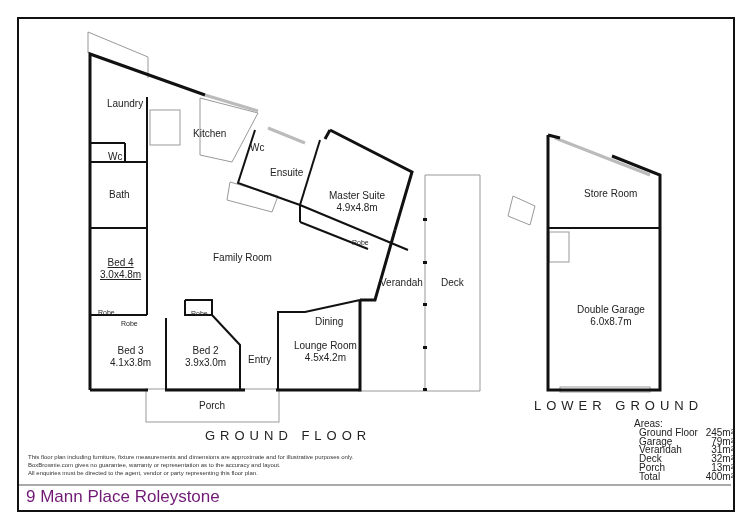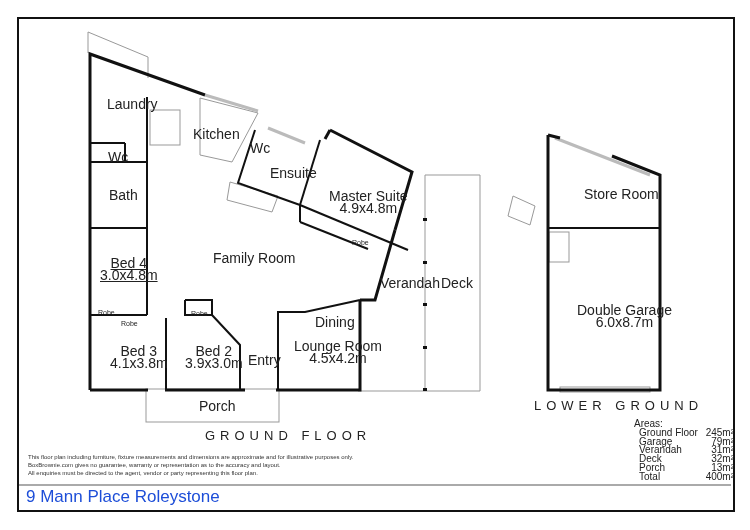--- a/index.html
+++ b/index.html
@@ -1,24 +1,24 @@
 <!DOCTYPE html>
 <html><head>
 <meta charset="utf-8">
 <style>
   html, body { margin:0; padding:0; background:#fff; }
   body { width:750px; height:530px; position:relative; overflow:hidden; font-family:"Liberation Sans", sans-serif; color:#222; }
   #frame { position:absolute; left:17px; top:17px; width:718px; height:495px; border:2px solid #111; box-sizing:border-box; }
   svg#plan { position:absolute; left:0; top:0; }
-  .lbl { position:absolute; font-size:14px; color:#222; text-align:center; white-space:nowrap; line-height:12px; }
+  .lbl { position:absolute; font-size:10px; color:#222; text-align:center; white-space:nowrap; line-height:12px; }
   .lbl.small { font-size:7px; }
   .heading { position:absolute; font-size:13px; letter-spacing:5px; color:#222; }
   #disclaimer { position:absolute; left:28px; top:453px; font-size:6px; line-height:8px; color:#333; }
   #sep { position:absolute; left:19px; top:484px; width:712px; height:2px; background:#aaa; }
-  #address { position:absolute; left:26px; top:487px; font-size:17px; color:#1d4ed8; }
+  #address { position:absolute; left:26px; top:487px; font-size:17px; color:#701a75; }
   #areas { position:absolute; left:634px; top:420px; font-size:10px; line-height:8.8px; color:#222; }
   #areas .row { display:flex; width:95px; padding-left:5px; }
   #areas .row .k { flex:1; }
   #areas .row .v { text-align:center; }
 </style>
 </head>
 <body>
 
 <div id="frame"></div>
 

